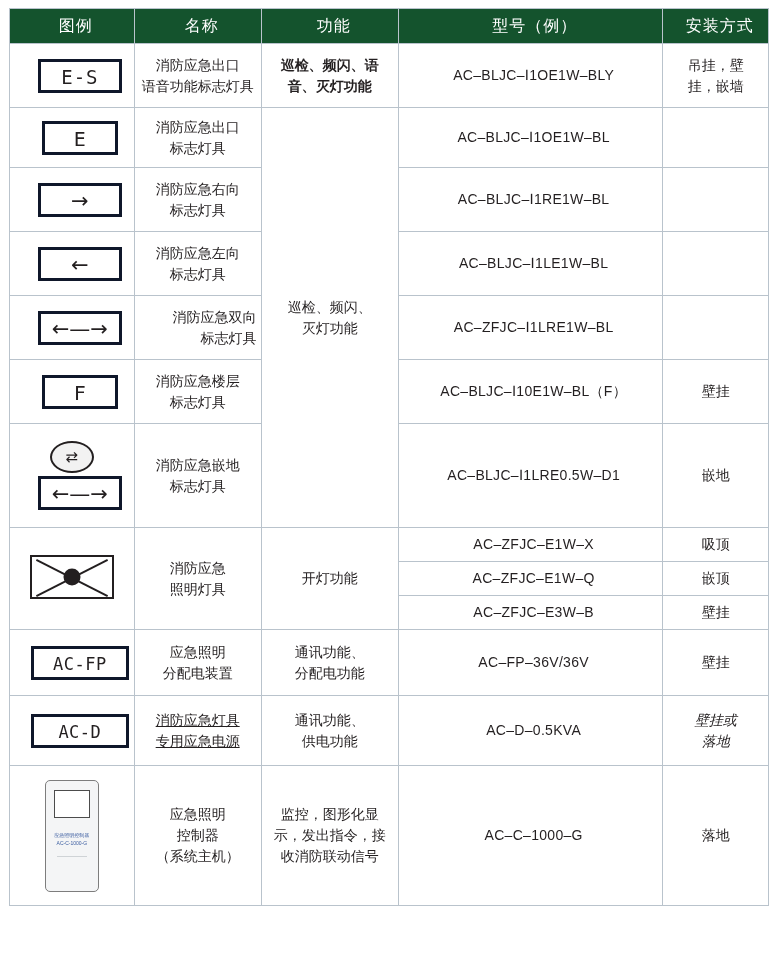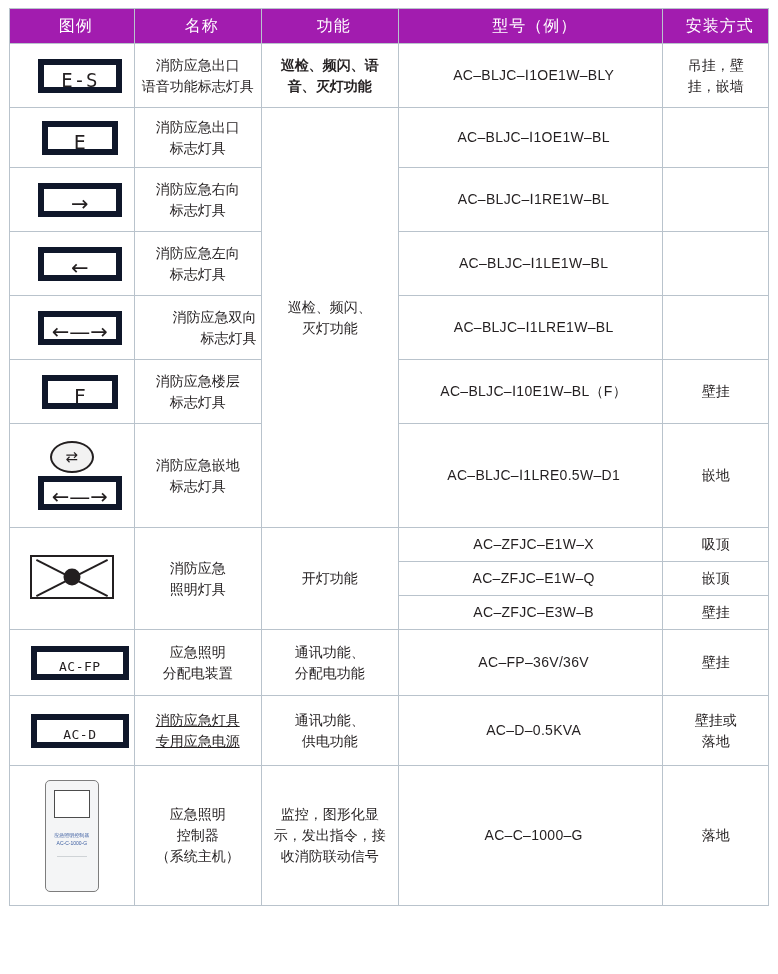--- a/index.html
+++ b/index.html
@@ -18,21 +18,21 @@
     width: 760px;
     margin: 8px 9px;
     table-layout: fixed;
   }
   table.spec th, table.spec td {
     border: 1px solid #b9c3cc;
     vertical-align: middle;
     text-align: center;
   }
   thead th {
-    background: #a21caf;
+    background: #14532d;
     color: #ffffff;
     font-weight: normal;
     font-size: 16px;
     height: 32px;
     letter-spacing: 1px;
     padding-left: 9px;
   }
   td.name, td.func, td.model, td.mount {
     font-size: 14px;
     line-height: 1.5;
@@ -51,21 +51,21 @@
   
   .c-icon { width: 118px; }
   .c-name { width: 120px; }
   .c-func { width: 130px; }
   .c-model { width: 250px; }
   .c-mount { width: 100px; }
 
   
   .box {
     display: inline-block;
-    border: 6px solid #0f172a;
+    border: 3px solid #0f172a;
     background: #ffffff;
     box-sizing: border-box;
     margin-left: 16px;
   }
   .box-lg {
     width: 84px;
     height: 34px;
     line-height: 30px;
     font-size: 19px;
     letter-spacing: 1px;
@@ -82,21 +82,21 @@
     width: 84px;
     height: 34px;
     line-height: 30px;
     font-size: 21px;
     font-family: "DejaVu Sans", sans-serif;
   }
   .box-fp {
     width: 98px;
     height: 34px;
     line-height: 30px;
-    font-size: 13px;
+    font-size: 17px;
     letter-spacing: 0.5px;
     font-family: "DejaVu Sans Mono", monospace;
   }
 
   
   .circle-ic {
     width: 44px;
     height: 32px;
     border: 2px solid #231f20;
     border-radius: 50%;
@@ -241,21 +241,21 @@
       <td class="model">AC–BLJC–Ⅰ1LE1W–BL</td>
       <td class="mount"></td>
     </tr>
 
     <tr style="height:64px;">
       <td class="icon">
         <span class="box box-arrow">←—→</span>
       </td>
       <td class="name" style="white-space:pre-line;text-align:right;">消防应急双向
 标志灯具</td>
-      <td class="model">AC–BLJC–Ⅰ1LRE1W–BL</td>
+      <td class="model">AC–ZFJC–Ⅰ1LRE1W–BL</td>
       <td class="mount"></td>
     </tr>
 
     <tr style="height:64px;">
       <td class="icon">
         <span class="box box-md">F</span>
       </td>
       <td class="name" style="white-space:pre-line;">消防应急楼层
 标志灯具</td>
       <td class="model">AC–BLJC–Ⅰ10E1W–BL（F）</td>
@@ -312,21 +312,21 @@
 
     <tr style="height:70px;">
       <td class="icon">
         <span class="box box-fp">AC-D</span>
       </td>
       <td class="name" style="white-space:pre-line;text-decoration:underline;">消防应急灯具
 专用应急电源</td>
       <td class="func" style="white-space:pre-line;">通讯功能、
 供电功能</td>
       <td class="model">AC–D–0.5KVA</td>
-      <td class="mount" style="white-space:pre-line;">壁挂或
+      <td class="mount" style="white-space:pre-line;font-style:italic;">壁挂或
 落地</td>
     </tr>
 
     <tr style="height:140px;">
       <td class="icon">
         <span class="cabinet">
           <span class="screen"></span>
           <span class="lbl1">应急照明控制器</span>
           <span class="lbl2">AC-C-1000-G</span>
           <span class="vent"></span>

